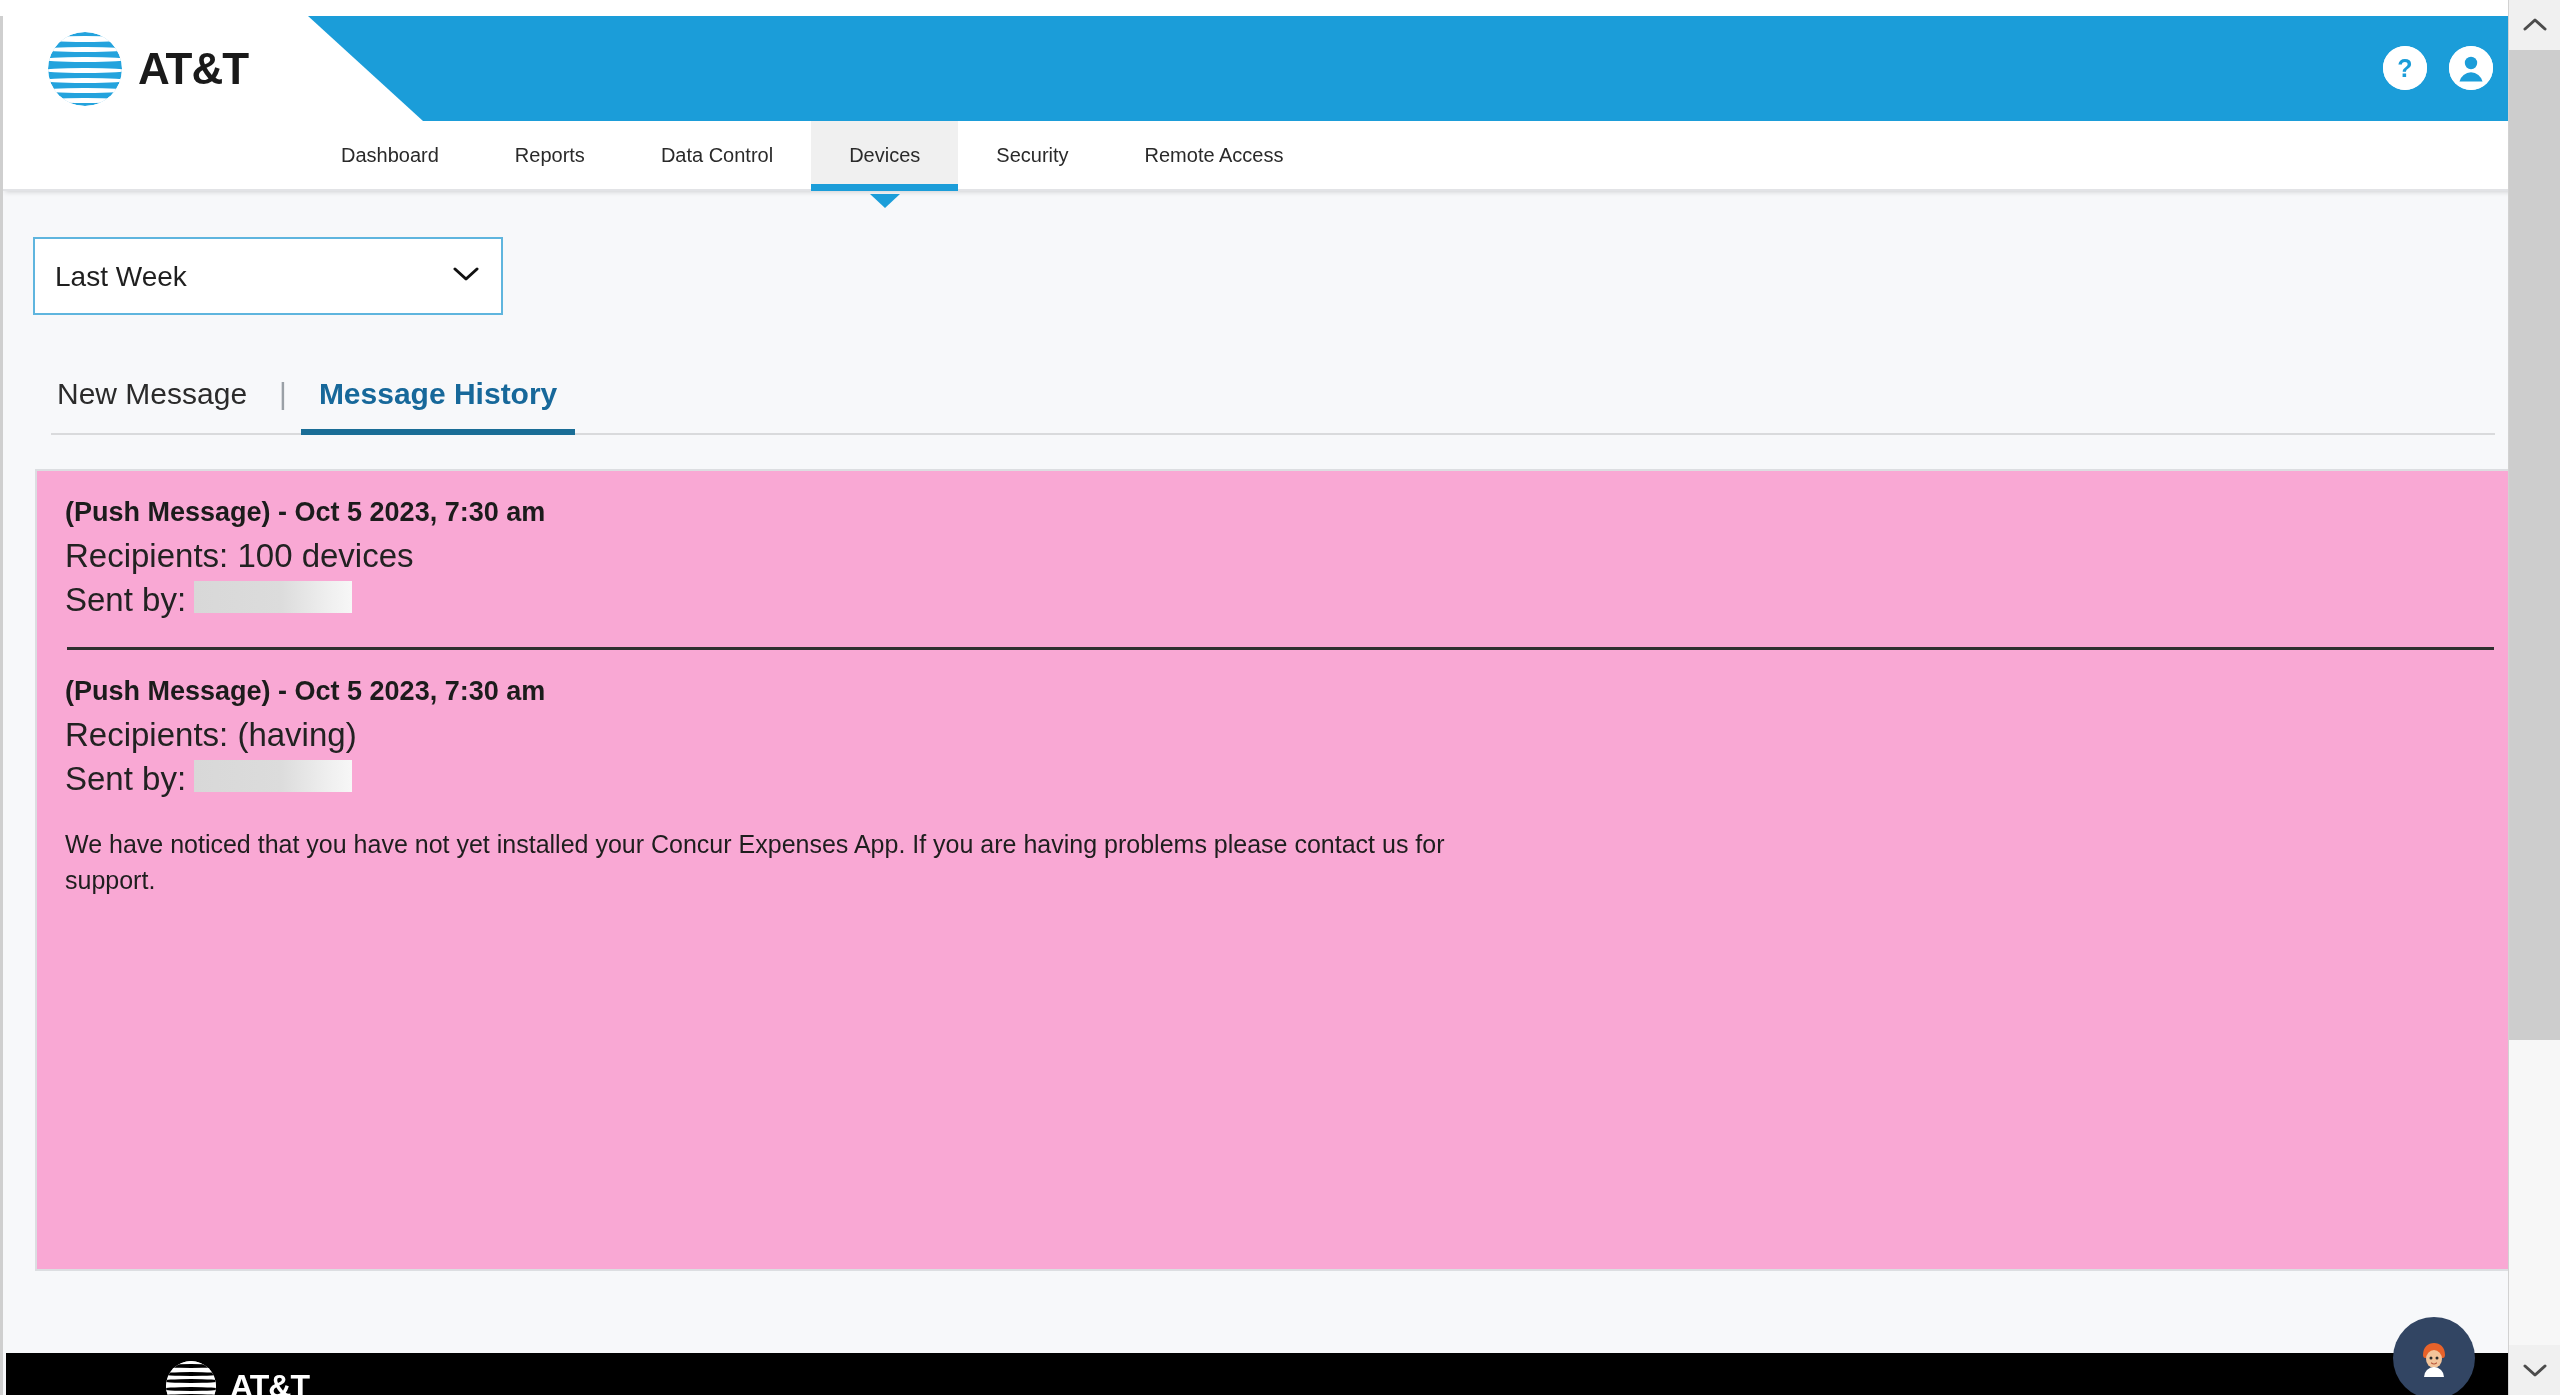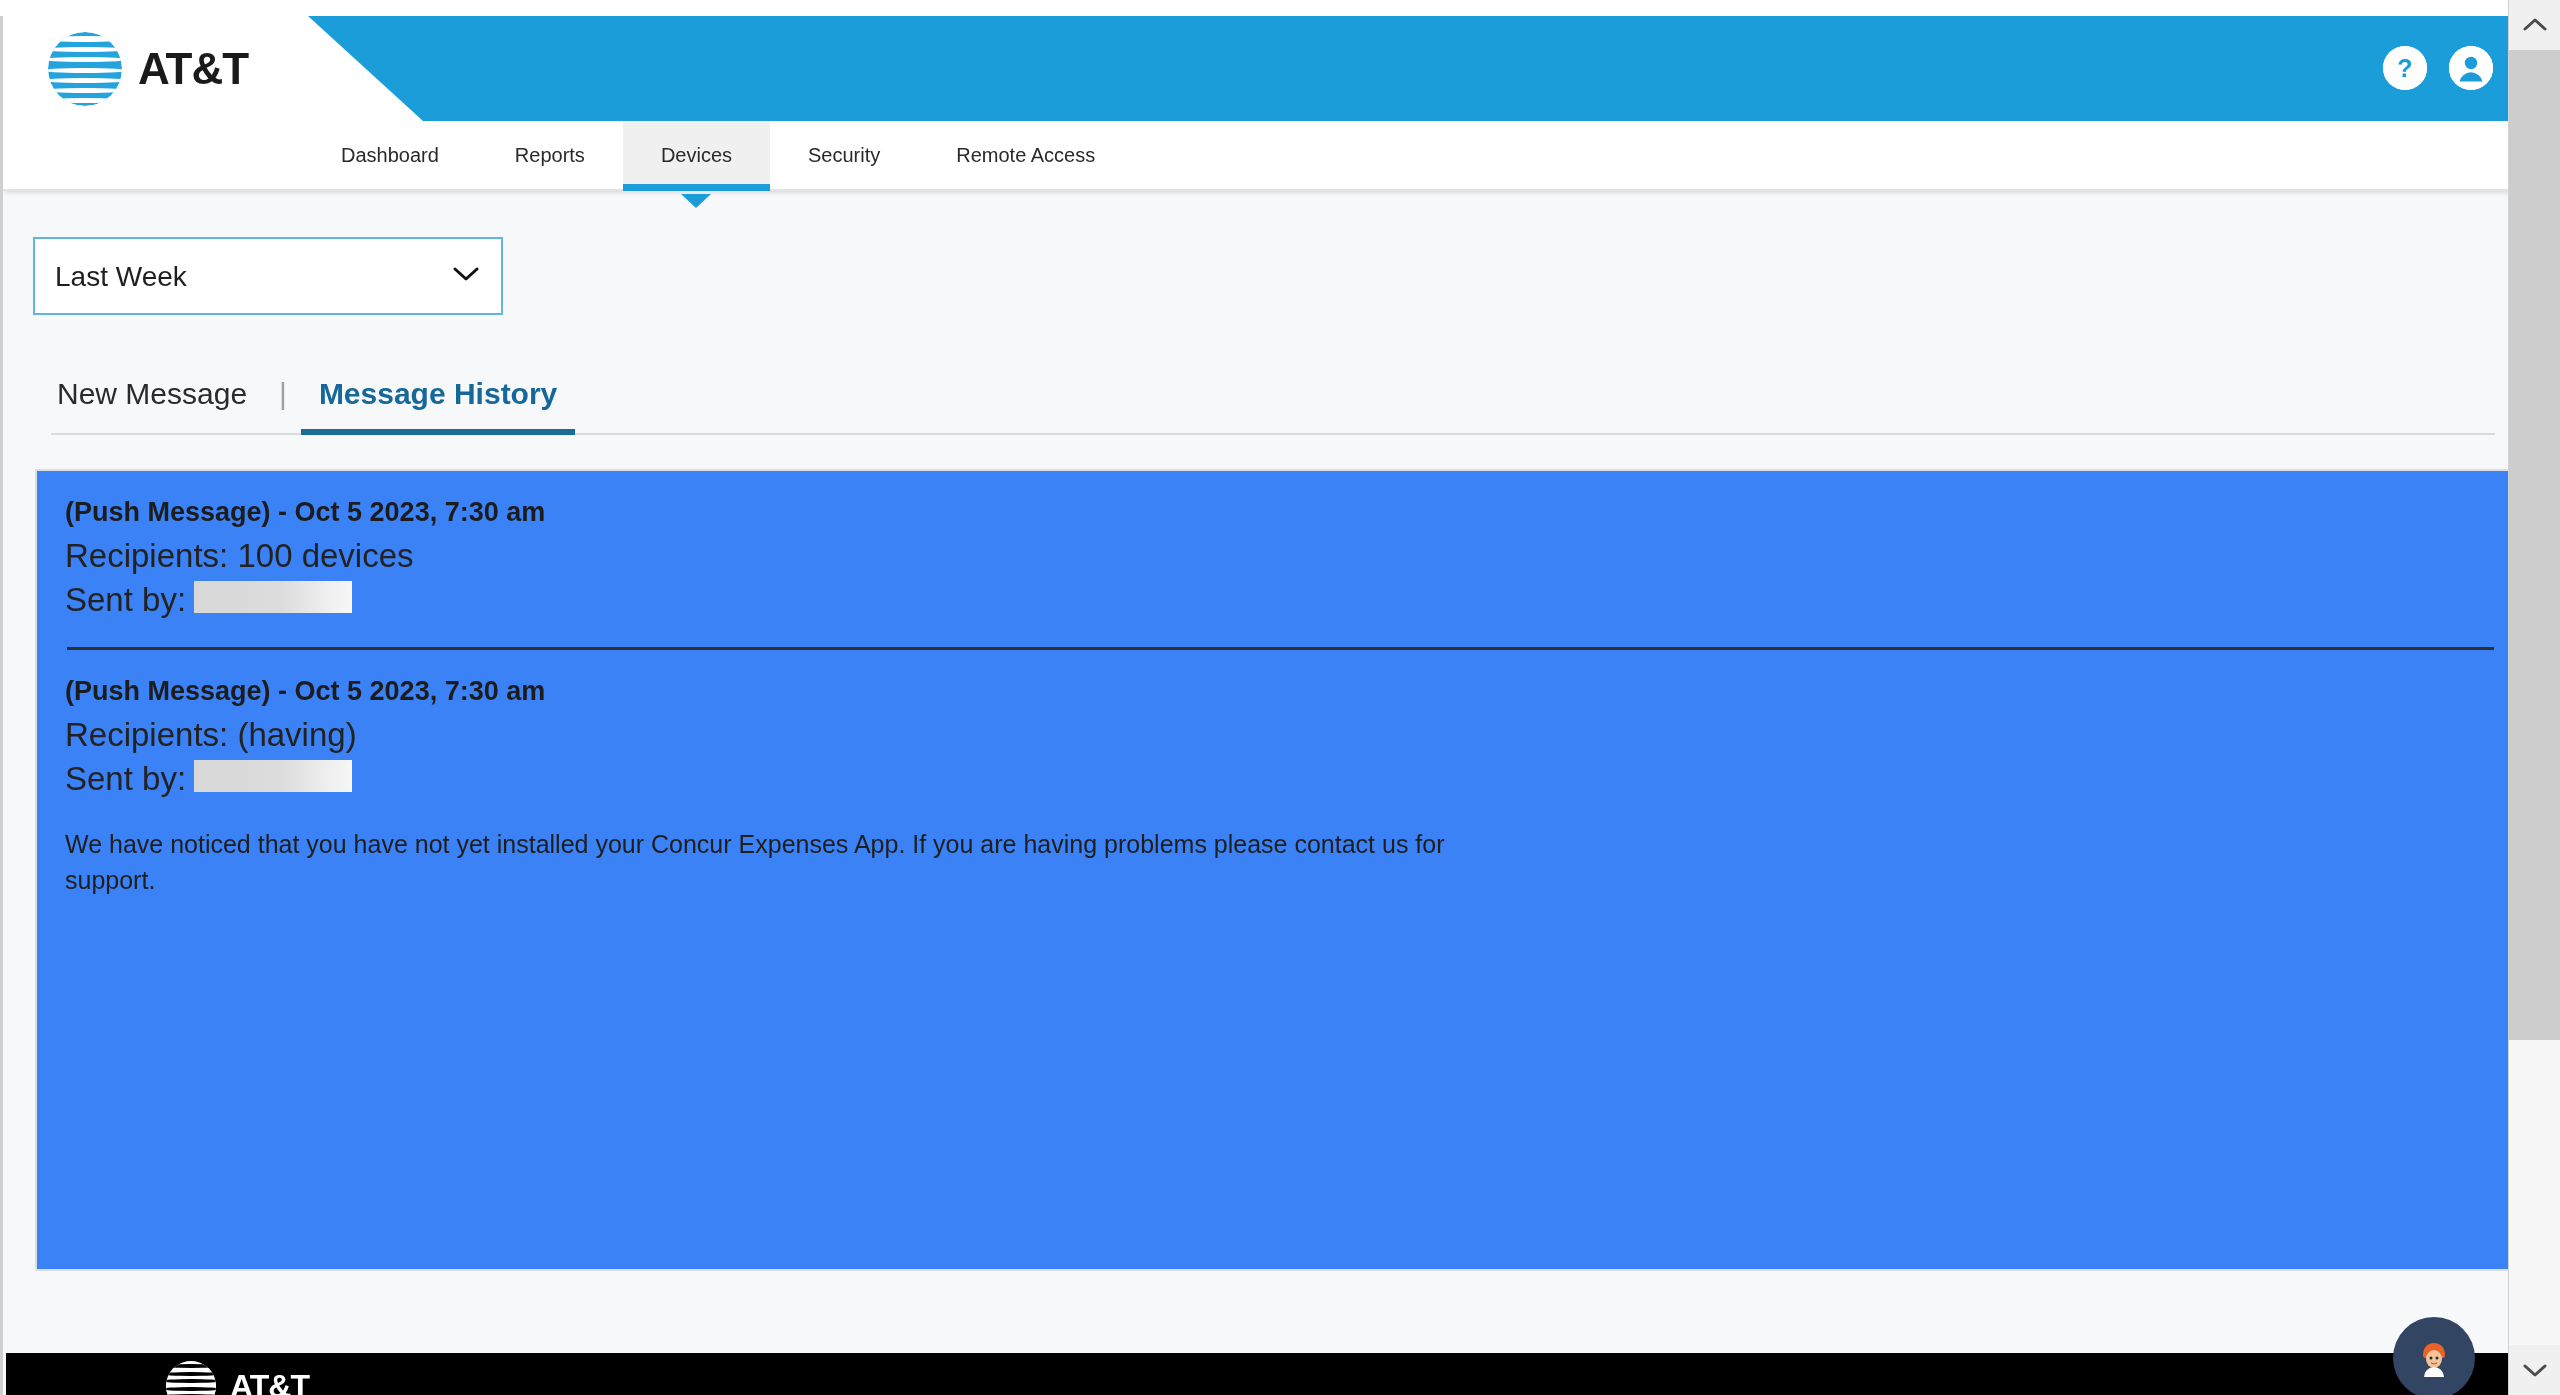--- a/index.html
+++ b/index.html
@@ -208,21 +208,21 @@
   #select-chevron {
     position: absolute;
     right: 24px; top: 50%;
     transform: translateY(-50%);
     pointer-events: none;
   }
 
   
   #message-panel {
     margin: 34px 17px 0 32px;
-    background: #3b82f6;
+    background: #f9a8d4;
     border: 2px solid #dcdee1;
     height: 802px;
     overflow: hidden;
     padding: 0;
   }
   .msg {
     padding: 26px 28px 12px 28px;
   }
   .msg-divider {
     height: 3px;
@@ -369,20 +369,23 @@
       </div>
     </div>
 
     <div id="mainnav">
       <div class="navitem">
         <span>Dashboard</span>
       </div>
       <div class="navitem">
         <span>Reports</span>
       </div>
+      <div class="navitem">
+        <span>Data Control</span>
+      </div>
       <div class="navitem active">
         <span>Devices</span>
         <span class="caret"></span>
       </div>
       <div class="navitem">
         <span>Security</span>
       </div>
       <div class="navitem">
         <span>Remote Access</span>
       </div>

